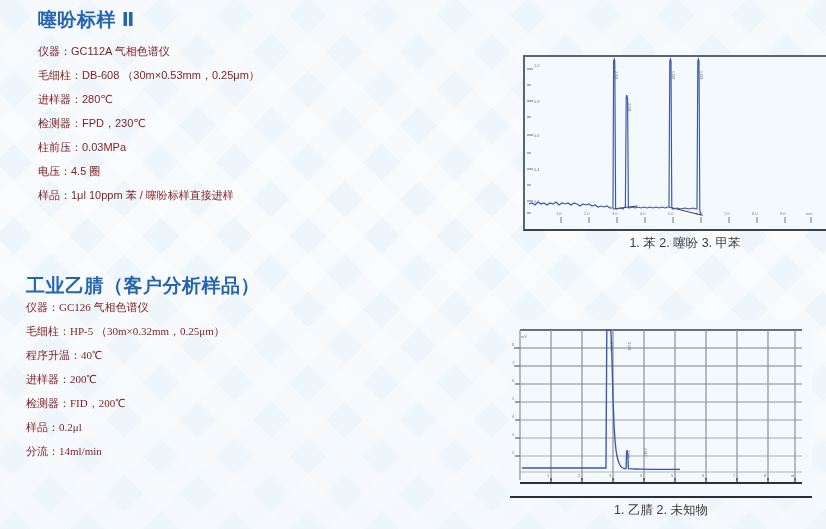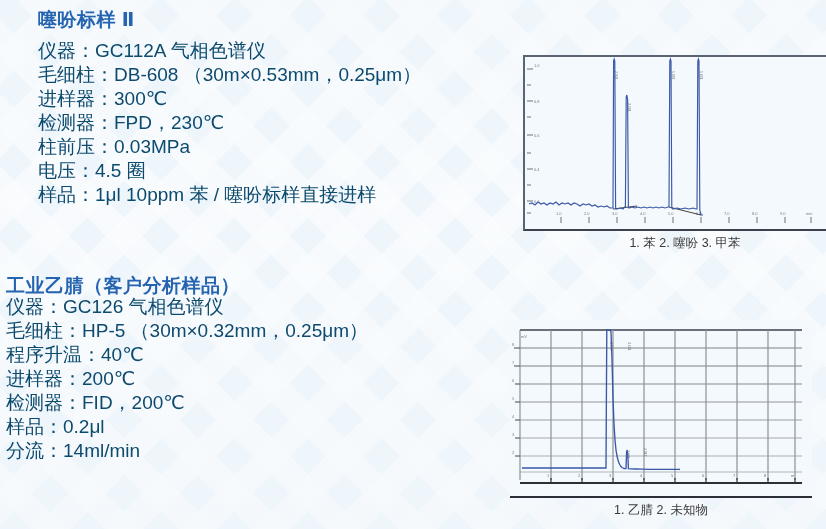--- a/index.html
+++ b/index.html
@@ -28,21 +28,21 @@
   }
   #page{position:absolute;inset:0;z-index:2;}
 
   .section{position:absolute;}
   .sec-title{
     color:#2564b0;font-size:19px;font-weight:bold;letter-spacing:.5px;
     white-space:nowrap;line-height:1;
   }
   .spec-list{margin:0;padding:0;list-style:none;}
   .spec-line{
-    color:#0c4a6e;font-size:19px;line-height:24px;white-space:nowrap;
+    color:#7f1d1d;font-size:11px;line-height:24px;white-space:nowrap;
   }
 
   
   .chart-block{position:absolute;}
   .chart-caption{
     text-align:center;color:#3a3a3a;font-size:12.5px;
     margin-top:4px;white-space:nowrap;
   }
   .plot{position:relative;background:#f4f9fd;overflow:hidden;}
   .plot svg{display:block;}
@@ -58,21 +58,21 @@
 <div id="watermark"></div>
 <div id="wm2"></div>
 
 <div id="page">
 
   <div class="section" style="left:14px;top:10px;margin-left:24px;">
     <div class="sec-title">噻吩标样 Ⅱ</div>
     <ul class="spec-list" style="margin-top:10px;">
       <li class="spec-line">仪器：GC112A 气相色谱仪</li>
       <li class="spec-line">毛细柱：DB-608 （30m×0.53mm，0.25μm）</li>
-      <li class="spec-line">进样器：300℃</li>
+      <li class="spec-line">进样器：280℃</li>
       <li class="spec-line">检测器：FPD，230℃</li>
       <li class="spec-line">柱前压：0.03MPa</li>
       <li class="spec-line">电压：4.5 圈</li>
       <li class="spec-line">样品：1μl 10ppm 苯 / 噻吩标样直接进样</li>
     </ul>
   </div>
 
   <div class="chart-block" id="chart1" style="left:510px;top:55px;width:324px;padding-left:13px;">
     <div class="plot" style="height:172px;">
       <svg width="298" height="168" viewBox="0 0 298 168">
@@ -146,21 +146,21 @@
           <text x="90" y="14" transform="rotate(90 90 14)">2.934</text>
           <text x="103" y="46" transform="rotate(90 103 46)">3.281</text>
           <text x="147" y="14" transform="rotate(90 147 14)">5.002</text>
           <text x="175" y="14" transform="rotate(90 175 14)">5.821</text>
         </g>
       </svg>
     </div>
     <div class="chart-caption">1. 苯 2. 噻吩 3. 甲苯</div>
   </div>
 
-  <div class="section" style="left:6px;top:276px;">
+  <div class="section" style="left:26px;top:276px;font-family:Liberation Serif, serif;">
     <div class="sec-title">工业乙腈（客户分析样品）</div>
     <ul class="spec-list" style="">
       <li class="spec-line">仪器：GC126 气相色谱仪</li>
       <li class="spec-line">毛细柱：HP-5 （30m×0.32mm，0.25μm）</li>
       <li class="spec-line">程序升温：40℃</li>
       <li class="spec-line">进样器：200℃</li>
       <li class="spec-line">检测器：FID，200℃</li>
       <li class="spec-line">样品：0.2μl</li>
       <li class="spec-line">分流：14ml/min</li>
     </ul>

